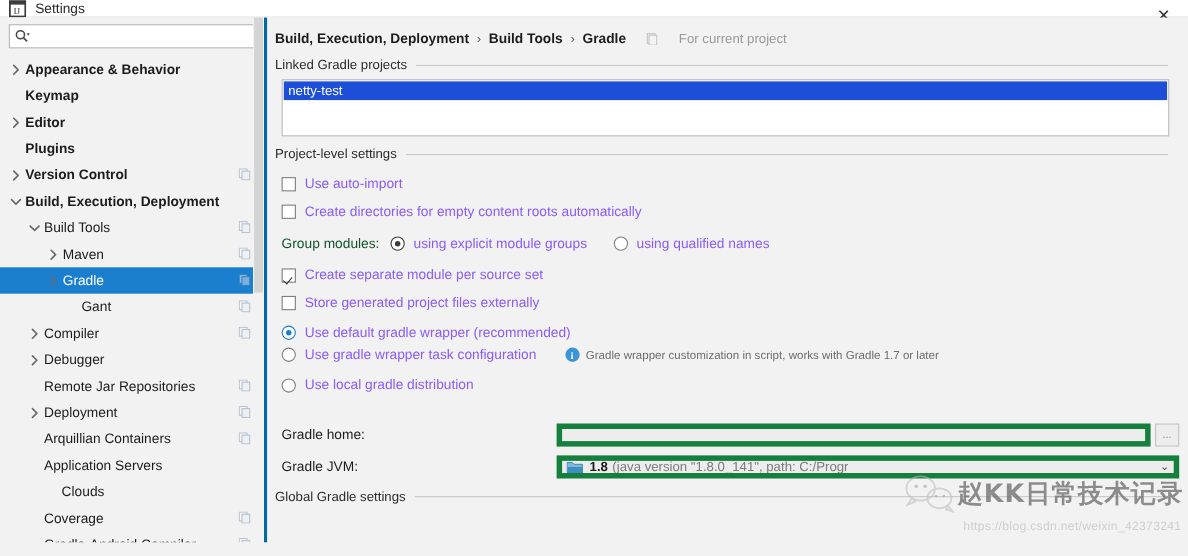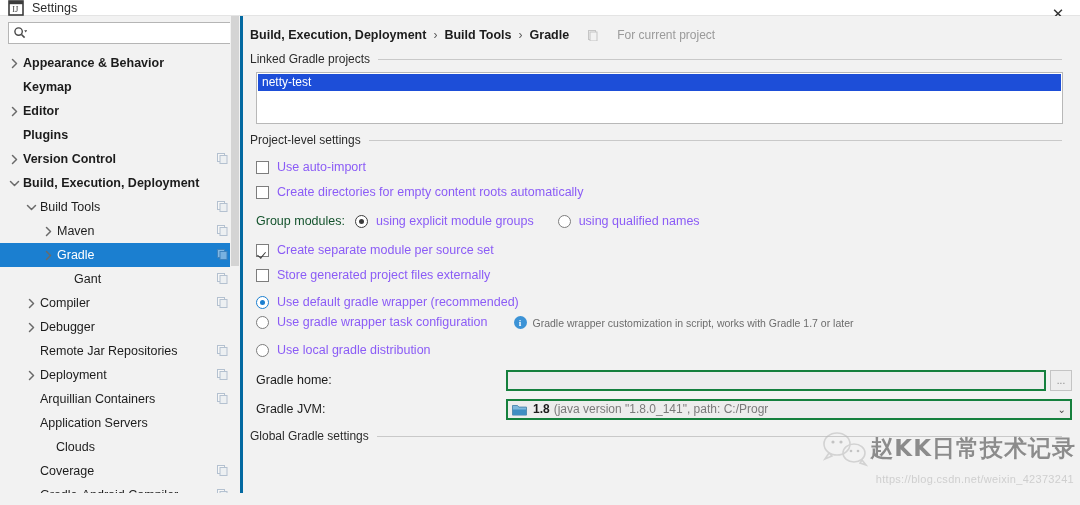--- a/index.html
+++ b/index.html
@@ -170,21 +170,21 @@
   #info-text { font-size: 10.5px; color: #6d6d6d; }
 
   .field-row {
     display: flex; align-items: center;
     margin-left: 13px; margin-top: 12px; height: 22px;
     padding-right: 8px;
   }
   .field-label { font-size: 12.5px; color: #1c1c1c; width: 250px; flex: 0 0 250px; }
   .field-ctl {
     flex: 1 1 auto; height: 21px;
-    background: #ededed; border: 2px solid #15803d;
+    background: #ededed; border: 5px solid #15803d;
     display: flex; align-items: center; padding: 0 4px;
     min-width: 0; overflow: hidden;
   }
   #browse-btn {
     width: 22px; height: 21px; margin-left: 4px; flex: 0 0 auto;
     background: #ededed; border: 1px solid #c4c4c4;
     font-size: 10px; color: #8a8a8a;
     display: flex; align-items: center; justify-content: center;
   }
   #jvm-folder {
@@ -474,21 +474,21 @@
         <span id="info-icon">i</span>
         <span id="info-text">Gradle wrapper customization in script, works with Gradle 1.7 or later</span>
       </span>
     </div>
 
     <div class="opt-row" style="margin-top:13px;">
       <span class="rb"></span>
       <span class="opt-label">Use local gradle distribution</span>
     </div>
 
-    <div class="field-row" style="margin-top:11px;">
+    <div class="field-row" style="margin-top:26px;">
       <span class="field-label">Gradle home:</span>
       <span class="field-ctl"></span>
       <span id="browse-btn">...</span>
     </div>
 
     <div class="field-row" style="margin-top:7px;">
       <span class="field-label">Gradle JVM:</span>
       <span class="field-ctl">
         <span id="jvm-folder">
           <svg width="15" height="13" viewBox="0 0 15 13">

